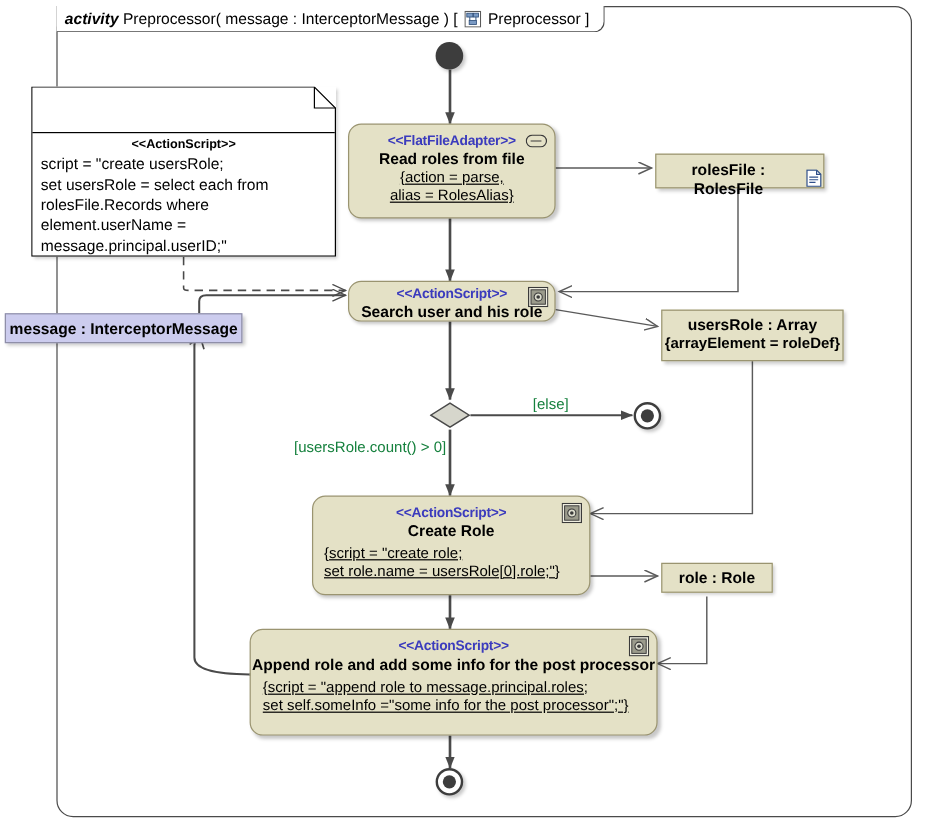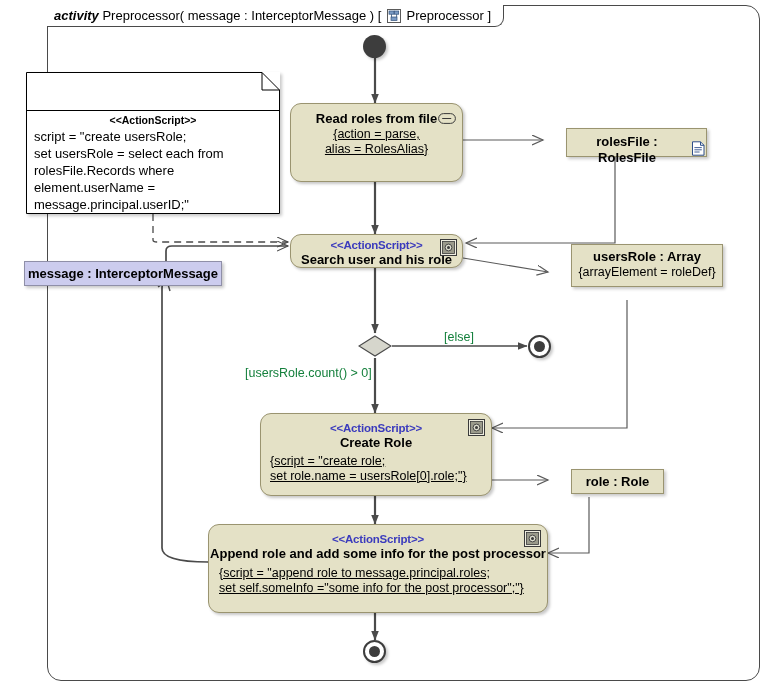--- a/index.html
+++ b/index.html
@@ -104,24 +104,23 @@
     position: absolute;
     box-sizing: border-box;
     background: #e4e1c6;
     border: 1px solid #9a9470;
     box-shadow: 2px 2px 3px rgba(0,0,0,0.22);
     text-align: center;
     color: #000;
     font-size: 13px;
     font-weight: bold;
     line-height: 16px;
-    margin-left: 20px;
   }
   .obj .sub {
-    font-weight: normal;
+    font-weight: bold;
     font-size: 12.5px;
     line-height: 15px;
   }
   .obj.lilac {
     background: #ccccee;
     border: 1px solid #8f8fa8;
   }
   .obj-row {
     display: flex;
     align-items: center;
@@ -302,20 +301,21 @@
   <div class="decision" style="left:358px; top:335px;">
     <svg width="34" height="22" viewBox="0 0 34 22">
       <polygon points="17,1 33,11 17,21 1,11" fill="#d6d6cc" stroke="#4a4a4a" stroke-width="1.2"></polygon>
     </svg>
   </div>
 
   <div class="final-node" style="left:528px; top:335px;"></div>
   <div class="final-node" style="left:363px; top:640px;"></div>
 
   <div class="act" style="left:290px; top:103px; width:173px; height:79px; padding-top:7px;">
+    <div class="stereo">&lt;&lt;FlatFileAdapter&gt;&gt;</div>
     <div class="nname">Read roles from file</div>
     <div class="props">{action = parse,</div>
     <div class="props">alias = RolesAlias}</div>
     <span class="corner-icon">
       <svg width="18" height="11" viewBox="0 0 18 11">
         <rect x="0.6" y="0.6" width="16.8" height="9.8" rx="4.9" fill="#e4e1c6" stroke="#3a3a3a" stroke-width="1"></rect>
         <line x1="4.2" y1="5.5" x2="13.2" y2="5.5" stroke="#3a3a3a" stroke-width="1"></line>
       </svg>
     </span>
   </div>
@@ -375,21 +375,21 @@
           <line x1="3.4" y1="11.0" x2="8.6" y2="11.0" stroke="#2f4f8a" stroke-width="0.9"></line>
         </svg>
       </span>
     </div>
   </div>
 
   <div class="obj lilac" style="left:4px; top:261px; width:198px; height:25px; padding-top:4px;">
     <span>message : InterceptorMessage</span>
   </div>
 
-  <div class="obj" style="left:551px; top:244px; width:152px; height:43px; padding-top:4px;">
+  <div class="obj" style="left:551px; top:258px; width:152px; height:43px; padding-top:4px;">
     <div>usersRole : Array</div>
     <div class="sub">{arrayElement = roleDef}</div>
   </div>
 
   <div class="obj" style="left:551px; top:469px; width:93px; height:25px; padding-top:4px;">
     <span>role : Role</span>
   </div>
 
   <div class="guard" style="left:444px; top:330px;">[else]</div>
   <div class="guard" style="left:245px; top:366px;">[usersRole.count() &gt; 0]</div>

